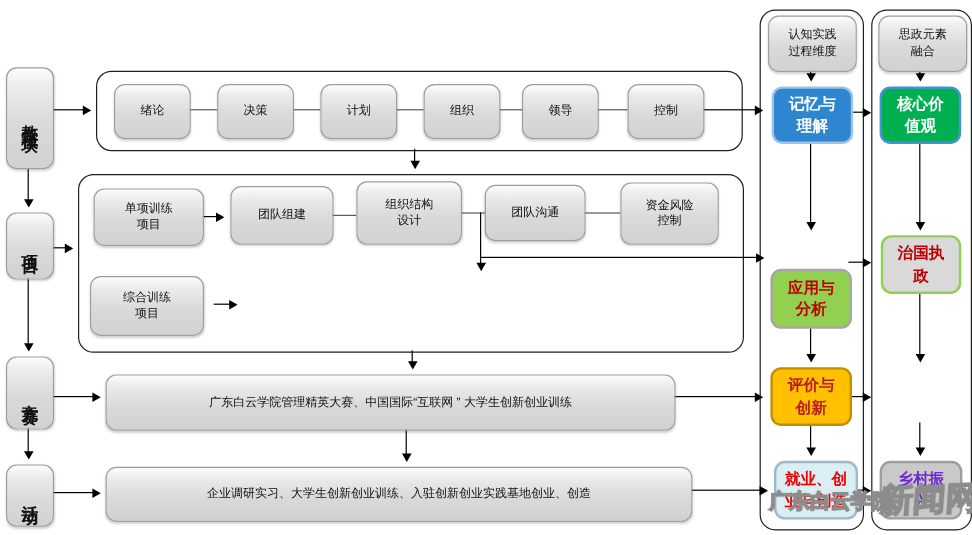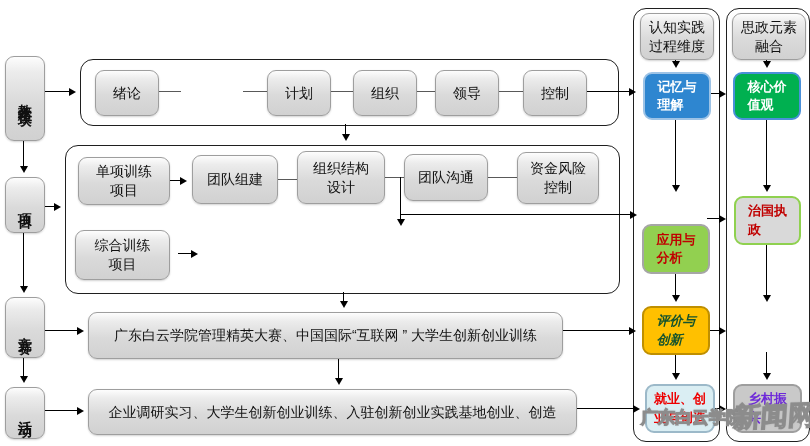--- a/index.html
+++ b/index.html
@@ -5,29 +5,29 @@
   html,body{margin:0;padding:0;background:#fff;}
   #canvas{
     position:relative;width:810px;height:446px;background:#ffffff;overflow:hidden;
     font-family:"Liberation Sans",sans-serif;color:#111;
   }
   .gbox{
     position:absolute;
     background:linear-gradient(180deg,#fdfdfd 0%,#ececec 18%,#dadada 55%,#d1d1d1 100%);
     border:1px solid #9e9e9e;border-radius:9px;
     display:flex;align-items:center;justify-content:center;text-align:center;
-    font-size:14px;line-height:1.35;white-space:pre-line;
+    font-size:10px;line-height:1.35;white-space:pre-line;
     box-shadow:0 1px 2px rgba(0,0,0,0.18);
     z-index:3;
   }
   .vtext{writing-mode:vertical-rl;letter-spacing:3px;font-weight:bold;font-size:14px;}
   .container{position:absolute;border:1.6px solid #1f1f1f;border-radius:13px;background:#ffffff;z-index:1;}
   .cbox{
     position:absolute;border:2px solid #888;border-radius:9px;
-    display:flex;align-items:center;justify-content:center;
+    display:flex;align-items:center;justify-content:center;text-align:center;
     font-size:13px;font-weight:bold;line-height:1.4;white-space:pre-line;
     z-index:4;
   }
   .line-h{position:absolute;height:0;border-top:1.3px solid #595959;z-index:2;}
   .arrow-r{position:absolute;height:0;border-top:1.4px solid #000;z-index:2;}
   .arrow-r::after{content:"";position:absolute;right:-6px;top:-4.5px;border:4px solid transparent;border-left:7px solid #000;}
   .arrow-d{position:absolute;width:0;border-left:1.4px solid #000;z-index:2;}
   .arrow-d::after{content:"";position:absolute;left:-4.5px;bottom:-6px;border:4px solid transparent;border-top:7px solid #000;}
   .wm{
     position:absolute;z-index:9;font-weight:bold;color:rgba(252,252,252,0.88);
@@ -55,20 +55,21 @@
   <div class="arrow-d" style="left:23px;top:139px;height:32px"></div>
   <div class="arrow-d" style="left:23px;top:231px;height:60px"></div>
   <div class="arrow-d" style="left:23px;top:356px;height:25px"></div>
 
   <div class="arrow-r" style="left:43px;top:91px;width:31px"></div>
   <div class="arrow-r" style="left:43px;top:206px;width:16px"></div>
   <div class="arrow-r" style="left:43px;top:330px;width:39px"></div>
   <div class="arrow-r" style="left:43px;top:410px;width:39px"></div>
 
   <div class="gbox" style="left:95px;top:70px;width:62px;height:44px">绪论</div>
+  <div class="gbox" style="left:181px;top:70px;width:62px;height:44px">决策</div>
   <div class="gbox" style="left:267px;top:70px;width:62px;height:44px">计划</div>
   <div class="gbox" style="left:353px;top:70px;width:62px;height:44px">组织</div>
   <div class="gbox" style="left:435px;top:70px;width:62px;height:44px">领导</div>
   <div class="gbox" style="left:523px;top:70px;width:62px;height:44px">控制</div>
 
   <div class="line-h" style="left:157px;top:91px;width:24px"></div>
   <div class="line-h" style="left:243px;top:91px;width:24px"></div>
   <div class="line-h" style="left:329px;top:91px;width:24px"></div>
   <div class="line-h" style="left:415px;top:91px;width:20px"></div>
   <div class="line-h" style="left:497px;top:91px;width:26px"></div>
@@ -106,21 +107,21 @@
 
   <div class="gbox" style="left:640px;top:13px;width:72px;height:45px">认知实践
 过程维度</div>
   <div class="arrow-d" style="left:675px;top:58px;height:8px"></div>
   <div class="cbox" style="left: 643px; top: 72px; width: 64px; height: 44px; background: rgb(46, 134, 208); color: rgb(255, 255, 255); border-color: rgb(157, 195, 230);">记忆与
 理解</div>
   <div class="arrow-d" style="left:675px;top:116px;height:74px"></div>
   <div class="cbox" style="left: 642px; top: 196px; width: 64px; height: 46px; background: rgb(146, 208, 80); color: rgb(192, 0, 0); border-color: rgb(166, 166, 166); margin-top: 28px;">应用与
 分析</div>
   <div class="arrow-d" style="left:675px;top:242px;height:58px"></div>
-  <div class="cbox" style="left: 642px; top: 306px; width: 64px; height: 45px; background: rgb(255, 192, 0); color: #14532d; border-color: rgb(191, 143, 0); font-style: italic;">评价与
+  <div class="cbox" style="left: 642px; top: 306px; width: 64px; height: 45px; background: rgb(255, 192, 0); color: #b91c1c; border-color: rgb(191, 143, 0);">评价与
 创新</div>
   <div class="arrow-d" style="left:675px;top:351px;height:27px"></div>
   <div class="cbox" style="left: 645px; top: 384px; width: 66px; height: 45px; background: rgb(218, 238, 243); color: rgb(238, 0, 0); border-color: rgb(156, 185, 201);">就业、创
 业与创造</div>
 
   <div class="gbox" style="left:732px;top:13px;width:72px;height:45px">思政元素
 融合</div>
   <div class="arrow-d" style="left:766px;top:58px;height:8px"></div>
   <div class="cbox" style="left: 733px; top: 72px; width: 64px; height: 44px; background: rgb(0, 176, 80); color: rgb(255, 255, 255); border-color: rgb(74, 144, 217);">核心价
 值观</div>

